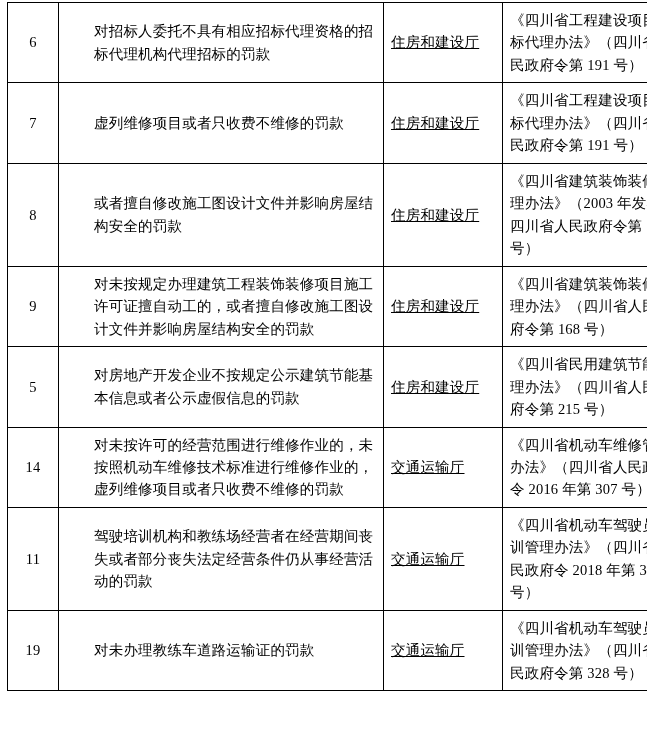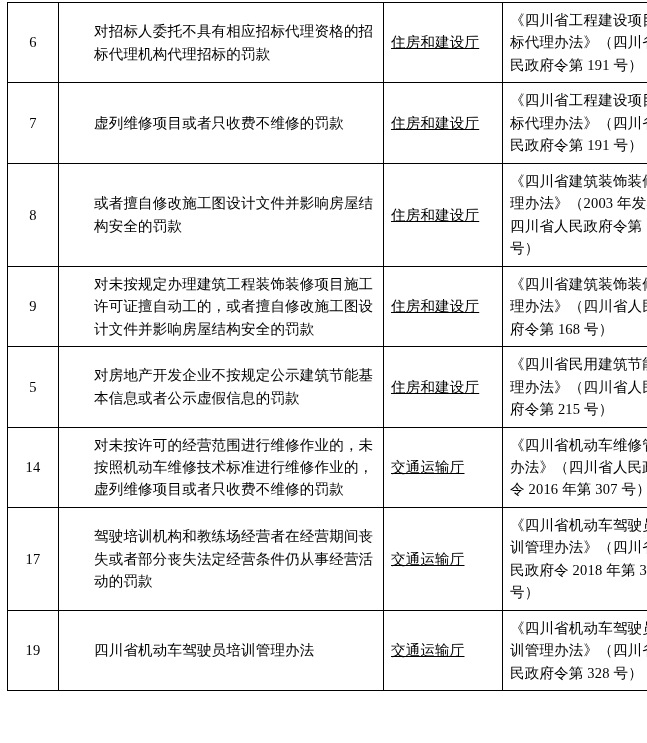--- a/index.html
+++ b/index.html
@@ -150,38 +150,38 @@
           </td>
         <td class="col-dept">
             <span class="cell-text">交通运输厅</span>
           </td>
         <td class="col-basis">
             <span class="cell-text">《四川省机动车维修管理办法》（四川省人民政府令 2016 年第 307 号）</span>
           </td>
       </tr>
       <tr>
         <td class="col-index">
-            <span class="cell-text">17</span>
+            <span class="cell-text">11</span>
           </td>
         <td class="col-item">
             <span class="cell-text">驾驶培训机构和教练场经营者在经营期间丧失或者部分丧失法定经营条件仍从事经营活动的罚款</span>
           </td>
         <td class="col-dept">
             <span class="cell-text">交通运输厅</span>
           </td>
         <td class="col-basis">
             <span class="cell-text">《四川省机动车驾驶员培训管理办法》（四川省人民政府令 2018 年第 328 号）</span>
           </td>
       </tr>
       <tr>
         <td class="col-index">
             <span class="cell-text">19</span>
           </td>
         <td class="col-item">
-            <span class="cell-text">四川省机动车驾驶员培训管理办法</span>
+            <span class="cell-text">对未办理教练车道路运输证的罚款</span>
           </td>
         <td class="col-dept">
             <span class="cell-text">交通运输厅</span>
           </td>
         <td class="col-basis">
             <span class="cell-text">《四川省机动车驾驶员培训管理办法》（四川省人民政府令第 328 号）</span>
           </td>
       </tr>
     </tbody>
   </table>

